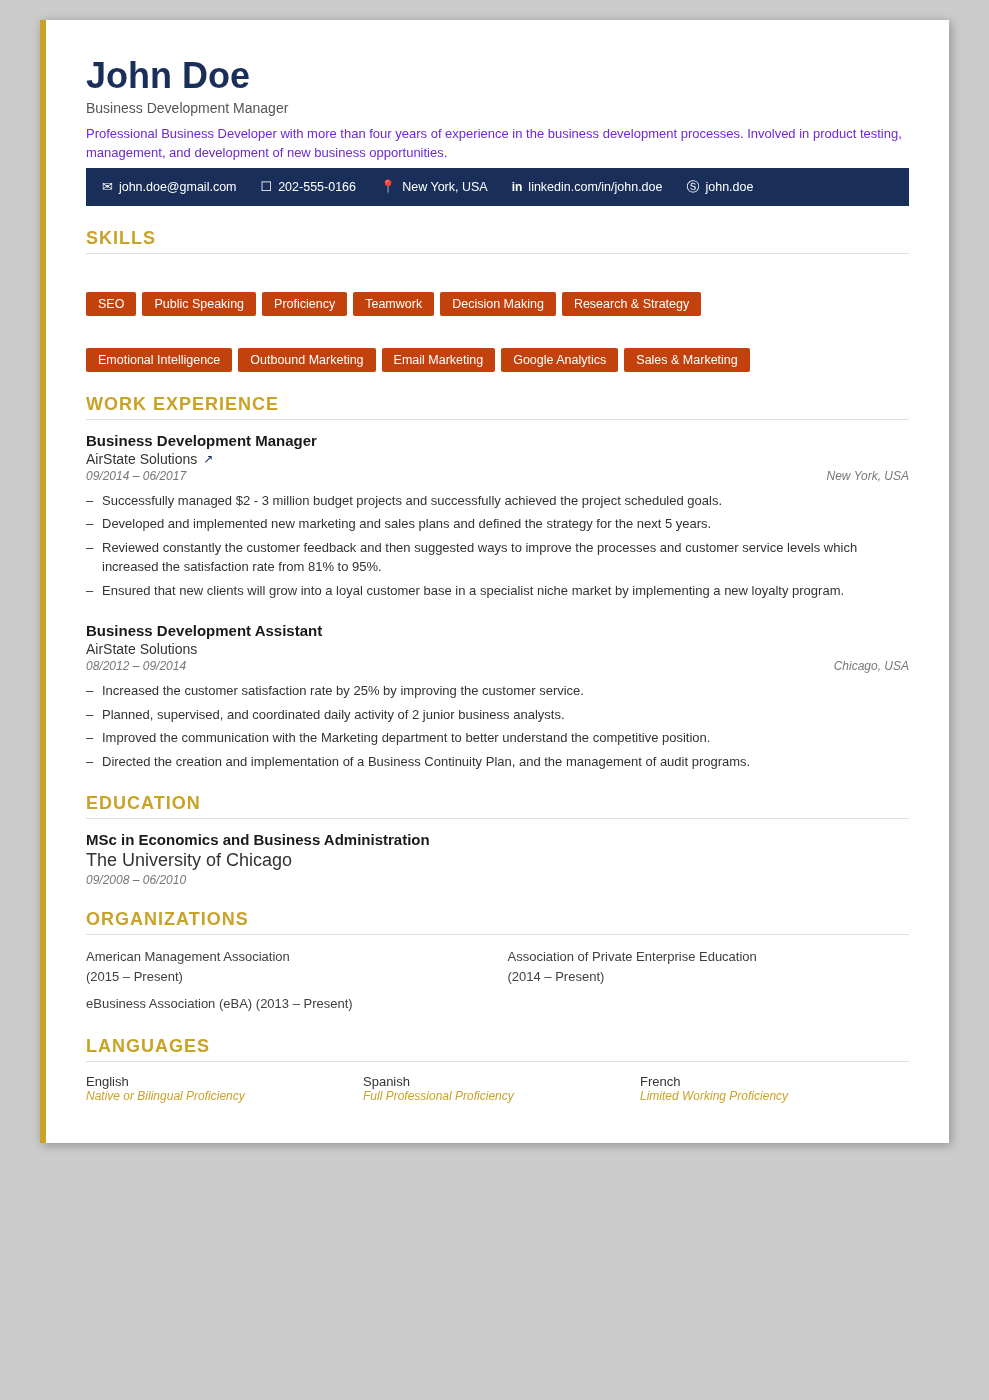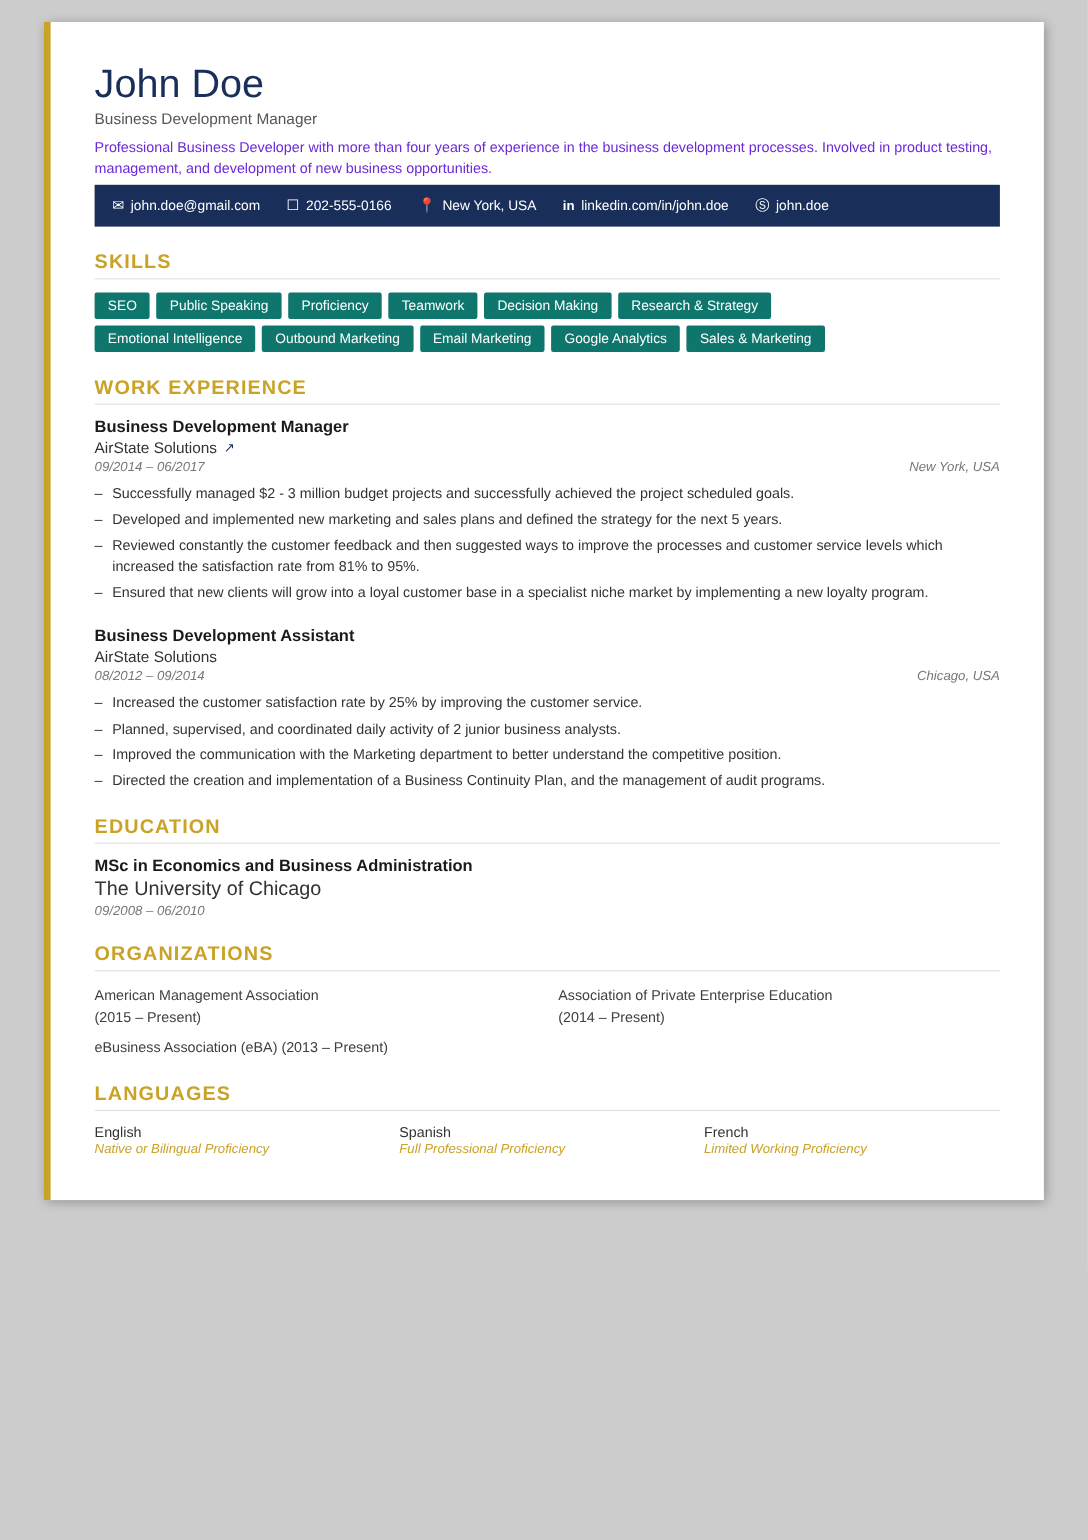--- a/index.html
+++ b/index.html
@@ -15,21 +15,21 @@
     .resume-container {
       width: 909px;
       background: #fff;
       border-left: 6px solid #c9a227;
       padding: 36px 40px 40px 40px;
       position: relative;
       box-shadow: 2px 2px 10px rgba(0,0,0,0.3);
     }
     .header-name {
       font-size: 36px;
-      font-weight: normal;
+      font-weight: bold;
       color: #1a2e5a;
       line-height: 1.1;
     }
     .header-title {
       font-size: 14px;
       color: #555;
       margin-top: 4px;
       margin-bottom: 8px;
     }
     .header-summary {
@@ -72,25 +72,26 @@
       padding-bottom: 4px;
       margin-bottom: 12px;
     }
     .skills-row {
       display: flex;
       flex-wrap: wrap;
       gap: 6px;
       margin-bottom: 6px;
     }
     .skill-badge {
-      background: #0f766e;
+      background: #c2410c;
       color: #fff;
       padding: 5px 12px;
       font-size: 12.5px;
       border-radius: 2px;
+      margin-top: 26px;
     }
     .job-title {
       font-size: 15px;
       font-weight: bold;
       color: #1a1a1a;
       margin-bottom: 2px;
     }
     .job-company {
       font-size: 14px;
       color: #333;

